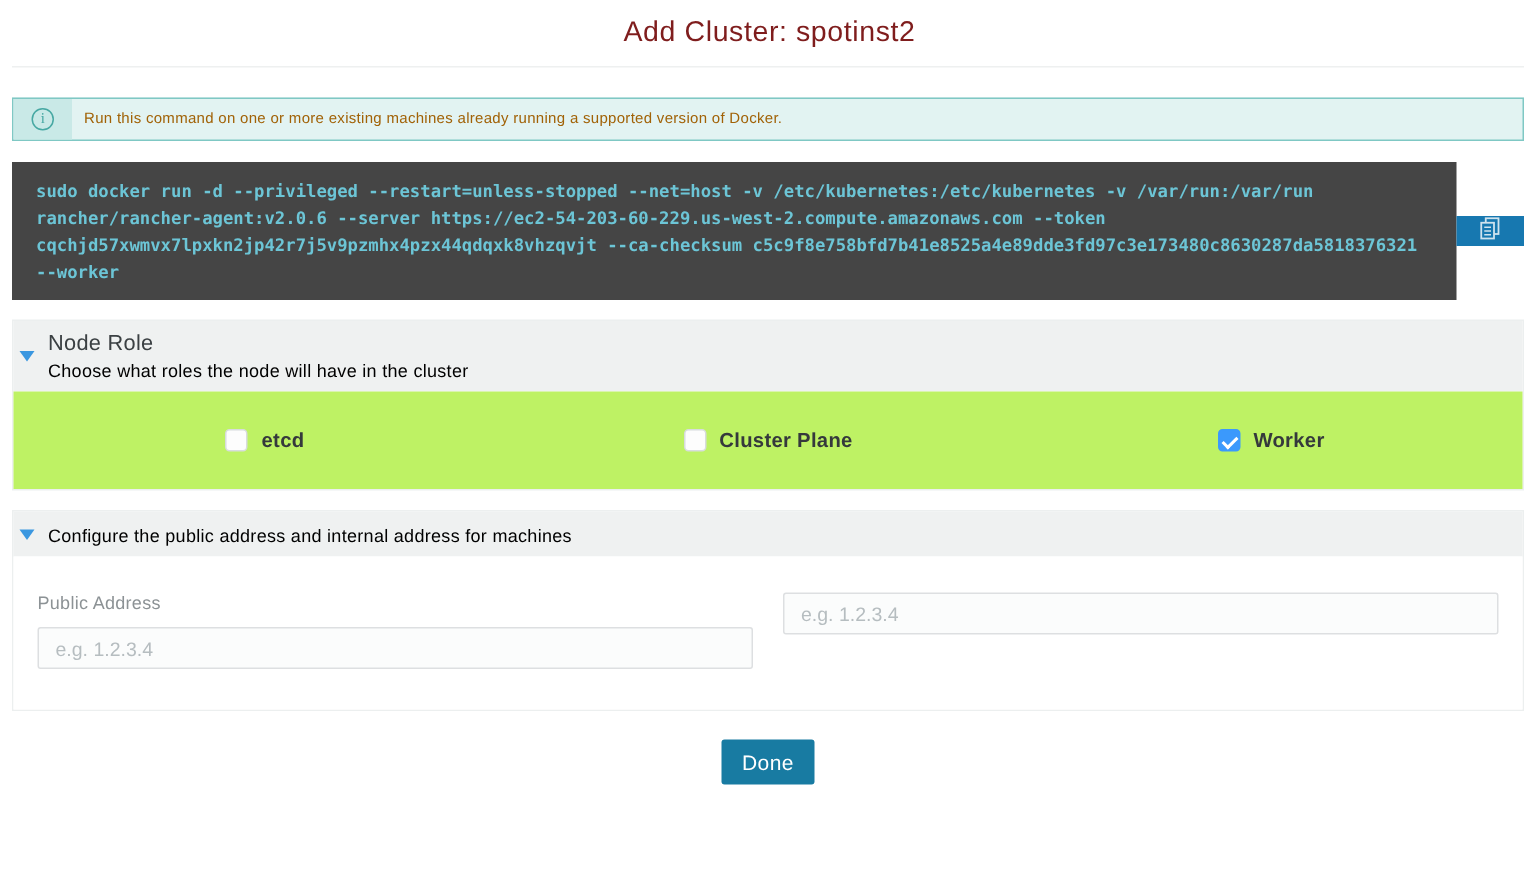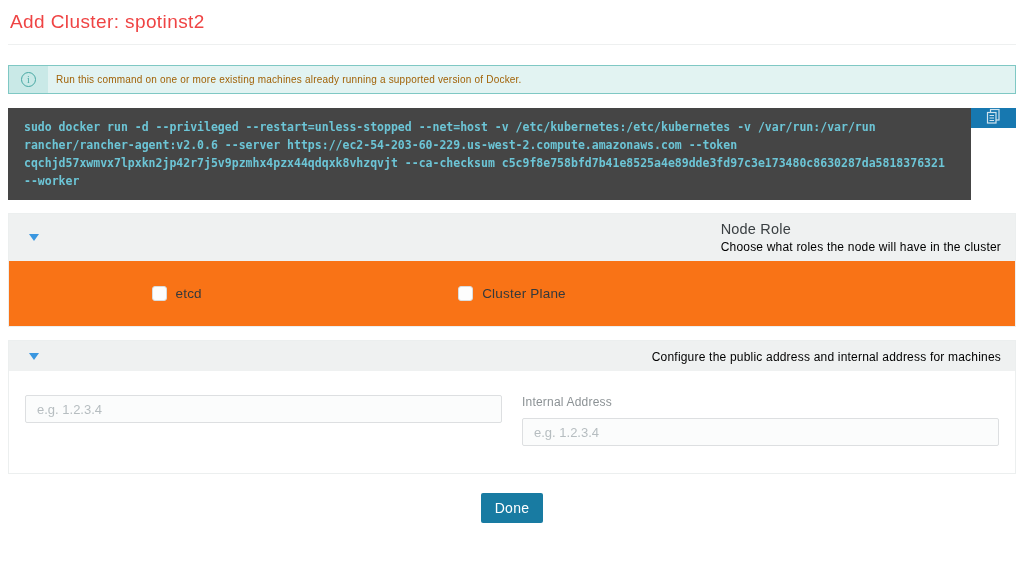--- a/index.html
+++ b/index.html
@@ -8,23 +8,23 @@
     width: 1024px; height: 579px;
     background: #ffffff;
     font-family: "Liberation Sans", sans-serif;
     color: #35393c;
     overflow: hidden;
   }
   .page { padding: 0 8px; }
 
   
   .page-title {
-    font-size: 19px; font-weight: 400; color: #ef4444;
+    font-size: 19px; font-weight: 400; color: #7f1d1d;
     letter-spacing: 0.4px;
-    margin: 0; padding: 11px 0 0 2px;
+    margin: 0; padding: 11px 0 0 2px; text-align: center;
   }
   .title-divider { border-bottom: 1px solid #eef0f0; margin-top: 11px; }
 
   
   .banner {
     margin-top: 20px;
     display: flex; align-items: stretch;
     border: 1px solid #7fc8c4;
     background: #e2f3f2;
     height: 29px;
@@ -38,61 +38,60 @@
     border: 1px solid #47a8a3; color: #47a8a3;
     font-size: 10px; line-height: 13px; text-align: center;
     font-family: "Liberation Serif", serif;
   }
   .banner-text {
     display: flex; align-items: center;
     padding: 0 8px; font-size: 10px; color: #a16207; letter-spacing: 0.2px;
   }
 
   
-  .code-wrap { margin-top: 14px; display: flex; align-items: flex-start; }
+  .code-wrap { margin-top: 14px; display: flex; align-items: center; }
   .code-pre {
     flex: 1; margin: 0;
     background: #454545; color: #6cc5d6;
     font-family: "DejaVu Sans Mono", monospace;
     font-size: 11.5px; font-weight: bold; line-height: 18px;
     padding: 10px 8px 10px 16px;
     white-space: pre-wrap; word-break: break-all;
   }
   .copy-btn {
     width: 45px; flex: none; border: none; cursor: pointer;
     background: #1778b0;
     display: flex; align-items: center; justify-content: center;
     padding: 0;
   }
 
   
   .section { border: 1px solid #ecefef; margin-top: 13px; }
   .section-header {
     background: #eff1f1;
     display: flex; align-items: center;
-    padding: 7px 14px 7px 20px;
+    padding: 7px 14px 7px 4px;
     cursor: pointer;
-    justify-content: space-between;
   }
   .tri { width: 0; height: 0; flex: none; margin-right: 9px; }
   .tri-down {
     border-left: 5px solid transparent; border-right: 5px solid transparent;
     border-top: 7px solid #3a97e0;
   }
   .tri-right {
     border-top: 5px solid transparent; border-bottom: 5px solid transparent;
     border-left: 7px solid #3a97e0;
   }
   .section-title { font-size: 14.5px; color: #3b4043; line-height: 17px; letter-spacing: 0.2px; }
   .section-subtitle { font-size: 12px; color: #000000; line-height: 14px; margin-top: 2px; letter-spacing: 0.2px; }
 
   
   .role-row {
-    background: #f97316; height: 65px;
-    display: grid; grid-template-columns: 1fr 1fr 1fr; align-items: center;
+    background: #bef264; height: 65px;
+    display: grid; grid-template-columns: 1fr 1fr 1fr; align-items: center; font-weight: bold;
   }
   .role-cell { display: flex; justify-content: center; }
   .cb-label { display: flex; align-items: center; cursor: pointer; }
   .checkbox {
     width: 15px; height: 15px; flex: none;
     border: 1px solid #d8dcde; border-radius: 3px; background: #fdfdfd;
     position: relative; margin-right: 9px;
   }
   .checkbox.checked { background: #3b99fc; border-color: #3b99fc; }
   .checkbox.checked::after {
@@ -175,36 +174,42 @@
           <span class="checkbox"></span>
           <span class="cb-text">etcd</span>
         </label>
       </div>
       <div class="role-cell">
         <label class="cb-label">
           <span class="checkbox"></span>
           <span class="cb-text">Cluster Plane</span>
         </label>
       </div>
+      <div class="role-cell">
+        <label class="cb-label">
+          <span class="checkbox checked"></span>
+          <span class="cb-text">Worker</span>
+        </label>
+      </div>
     </div>
   </div>
 
   <div class="section">
     <div class="section-header">
       <span class="tri tri-down"></span>
       <div>
         <div class="section-subtitle">Configure the public address and internal address for machines</div>
       </div>
     </div>
     <div class="address-body">
       <div class="field">
+        <div class="field-label">Public Address</div>
         <input class="text-input" type="text" placeholder="e.g. 1.2.3.4" style="">
       </div>
       <div class="field">
-        <div class="field-label">Internal Address</div>
         <input class="text-input" type="text" placeholder="e.g. 1.2.3.4" style="">
       </div>
     </div>
   </div>
 
 
   <div class="footer">
     <button class="done-btn">Done</button>
   </div>
 

